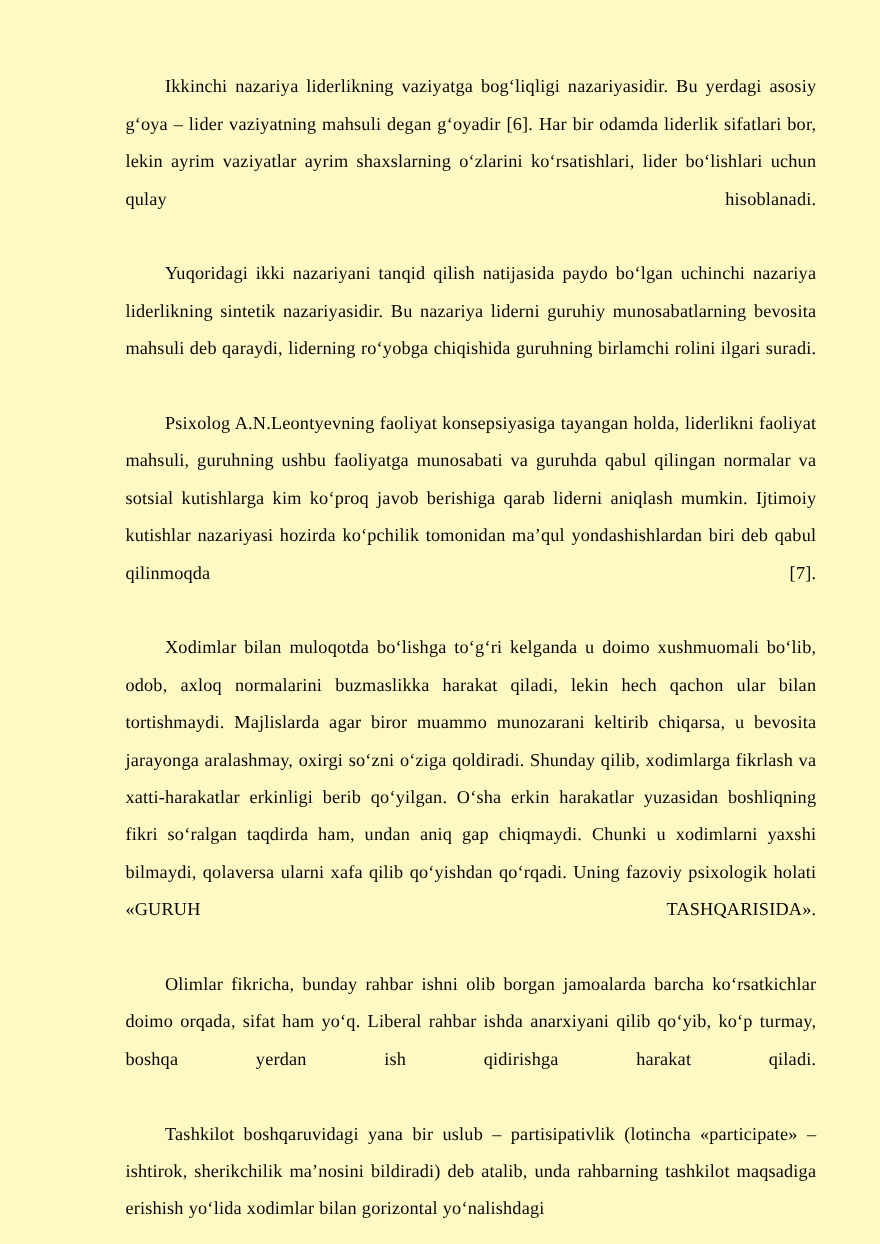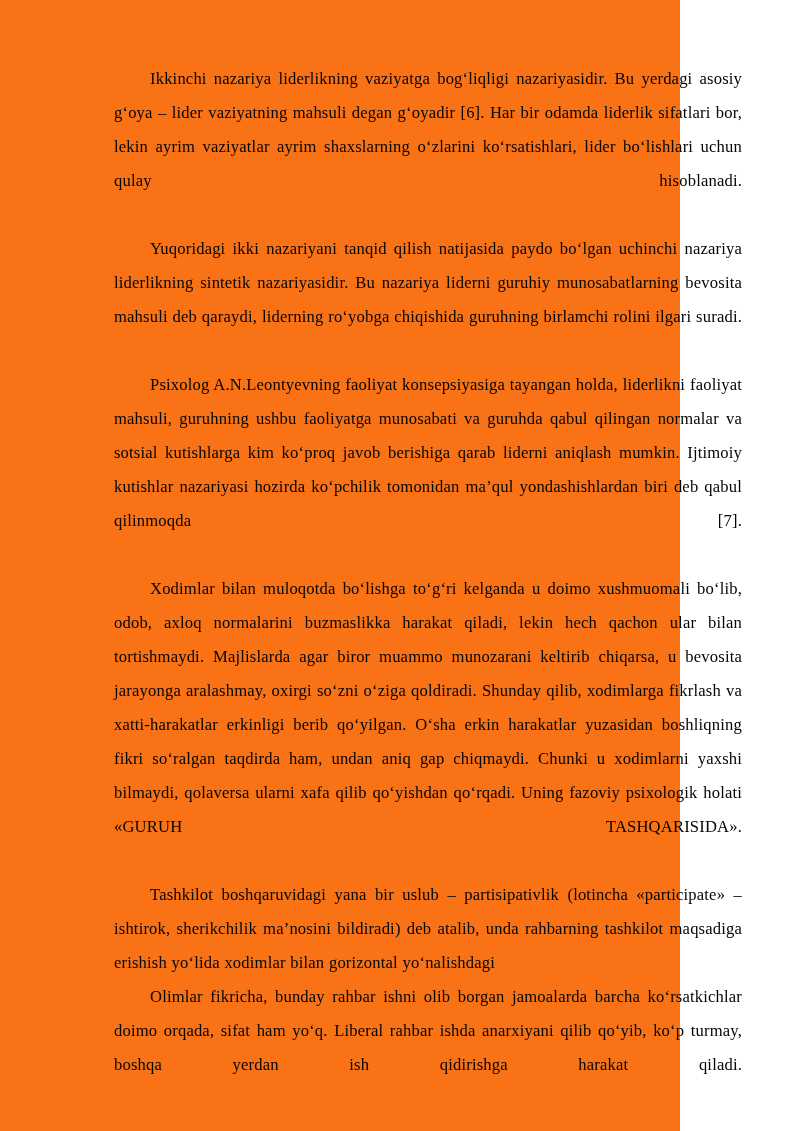--- a/index.html
+++ b/index.html
@@ -9,23 +9,23 @@
   body {
     width: 800px;
     height: 1131px;
     background: #ffffff;
     font-family: "Liberation Serif", "DejaVu Serif", serif;
     color: #050505;
     overflow: hidden;
   }
   .page {
     position: relative;
-    width: 680px;
+    width: 800px;
     height: 1131px;
-    background: #f97316;
+    background: #fef9c3;
     box-sizing: border-box;
   }
   .text-body {
     position: absolute;
     left: 114px;
     top: 62px;
     width: 628px;
   }
   p.para {
     margin: 0;
@@ -52,16 +52,16 @@
 </style>
 </head>
 <body>
 
 <div class="page">
   <div class="text-body">
     <p class="para">Ikkinchi nazariya liderlikning vaziyatga bogʻliqligi nazariyasidir. Bu yerdagi asosiy gʻoya – lider vaziyatning mahsuli degan gʻoyadir [6]. Har bir odamda liderlik sifatlari bor, lekin ayrim vaziyatlar ayrim shaxslarning oʻzlarini koʻrsatishlari, lider boʻlishlari uchun qulay hisoblanadi.</p>
     <p class="para">Yuqoridagi ikki nazariyani tanqid qilish natijasida paydo boʻlgan uchinchi nazariya liderlikning sintetik nazariyasidir. Bu nazariya liderni guruhiy munosabatlarning bevosita mahsuli deb qaraydi, liderning roʻyobga chiqishida guruhning birlamchi rolini ilgari suradi.</p>
     <p class="para">Psixolog A.N.Leontyevning faoliyat konsepsiyasiga tayangan holda, liderlikni faoliyat mahsuli, guruhning ushbu faoliyatga munosabati va guruhda qabul qilingan normalar va sotsial kutishlarga kim koʻproq javob berishiga qarab liderni aniqlash mumkin. Ijtimoiy kutishlar nazariyasi hozirda koʻpchilik tomonidan ma’qul yondashishlardan biri deb qabul qilinmoqda [7].</p>
     <p class="para">Xodimlar bilan muloqotda boʻlishga toʻgʻri kelganda u doimo xushmuomali boʻlib, odob, axloq normalarini buzmaslikka harakat qiladi, lekin hech qachon ular bilan tortishmaydi. Majlislarda agar biror muammo munozarani keltirib chiqarsa, u bevosita jarayonga aralashmay, oxirgi so‘zni o‘ziga qoldiradi. Shunday qilib, xodimlarga fikrlash va xatti-harakatlar erkinligi berib qoʻyilgan. Oʻsha erkin harakatlar yuzasidan boshliqning fikri soʻralgan taqdirda ham, undan aniq gap chiqmaydi. Chunki u xodimlarni yaxshi bilmaydi, qolaversa ularni xafa qilib qoʻyishdan qoʻrqadi. Uning fazoviy psixologik holati «GURUH TASHQARISIDA».</p>
+    <p class="para">Olimlar fikricha, bunday rahbar ishni olib borgan jamoalarda barcha koʻrsatkichlar doimo orqada, sifat ham yoʻq. Liberal rahbar ishda anarxiyani qilib qoʻyib, koʻp turmay, boshqa yerdan ish qidirishga harakat qiladi.</p>
     <p class="para no-stretch">Tashkilot boshqaruvidagi yana bir uslub – partisipativlik (lotincha «participate» – ishtirok, sherikchilik ma’nosini bildiradi) deb atalib, unda rahbarning tashkilot maqsadiga erishish yoʻlida xodimlar bilan gorizontal yoʻnalishdagi</p>
-    <p class="para">Olimlar fikricha, bunday rahbar ishni olib borgan jamoalarda barcha koʻrsatkichlar doimo orqada, sifat ham yoʻq. Liberal rahbar ishda anarxiyani qilib qoʻyib, koʻp turmay, boshqa yerdan ish qidirishga harakat qiladi.</p>
   </div>
 </div>
 
 </body></html>

